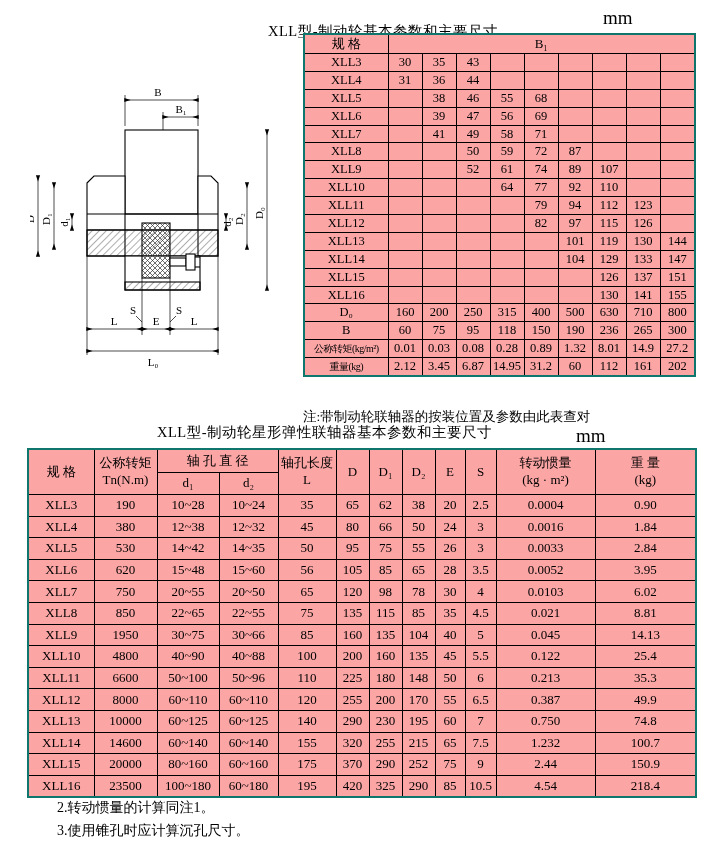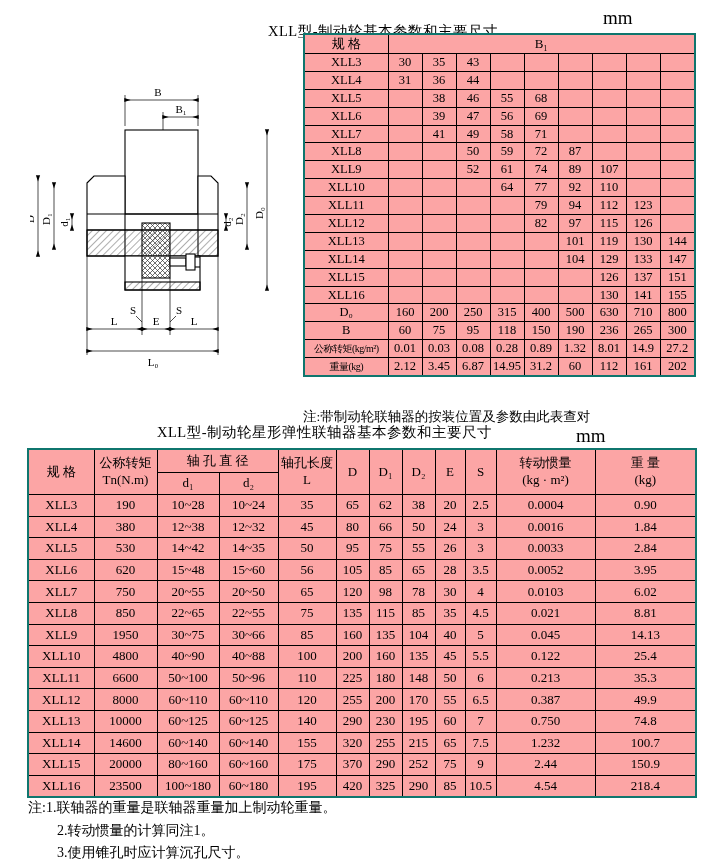--- a/index.html
+++ b/index.html
@@ -591,16 +591,15 @@
         <td>290</td>
         <td>85</td>
         <td>10.5</td>
         <td>4.54</td>
         <td>218.4</td>
       </tr>
     </tbody>
 </table>
 
 <div class="notes">
-  <div>注:1.联轴器的重量是联轴器重量加上制动轮重量。</div>
   <div class="indent">2.转动惯量的计算同注1。</div>
   <div class="indent">3.使用锥孔时应计算沉孔尺寸。</div>
 </div>
 
 </body></html>

